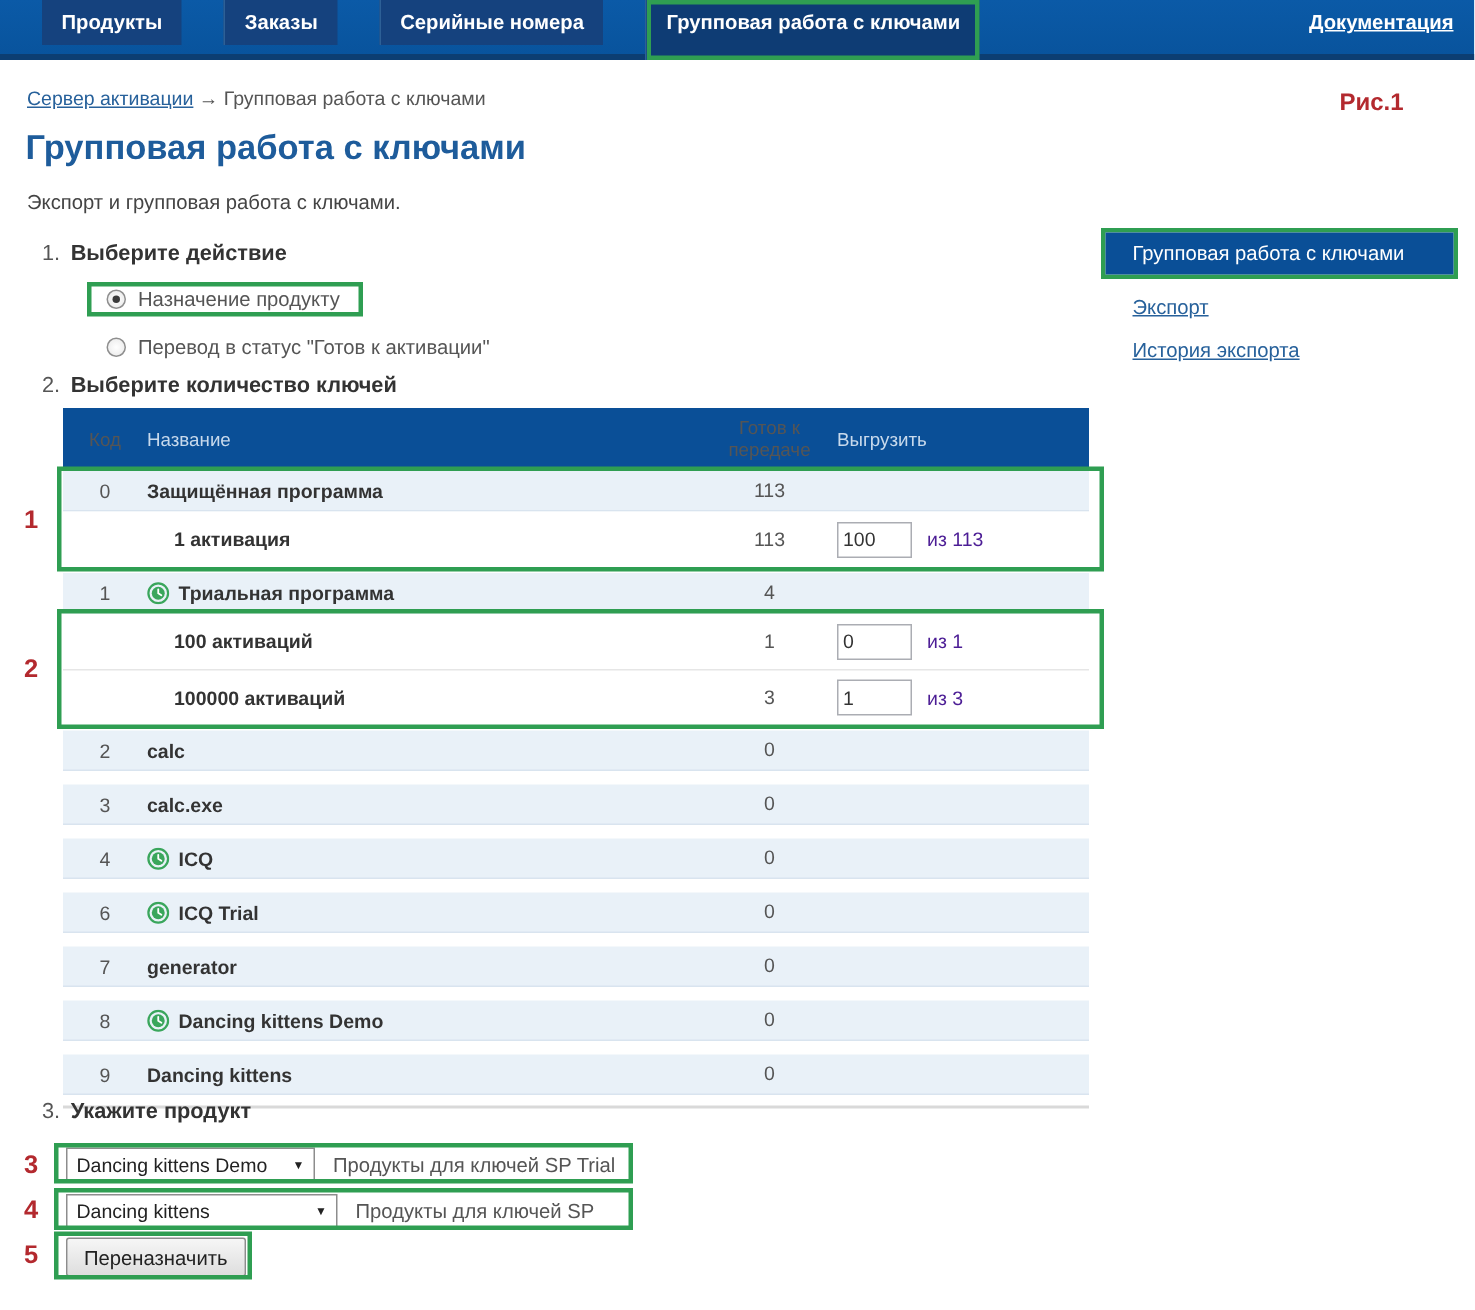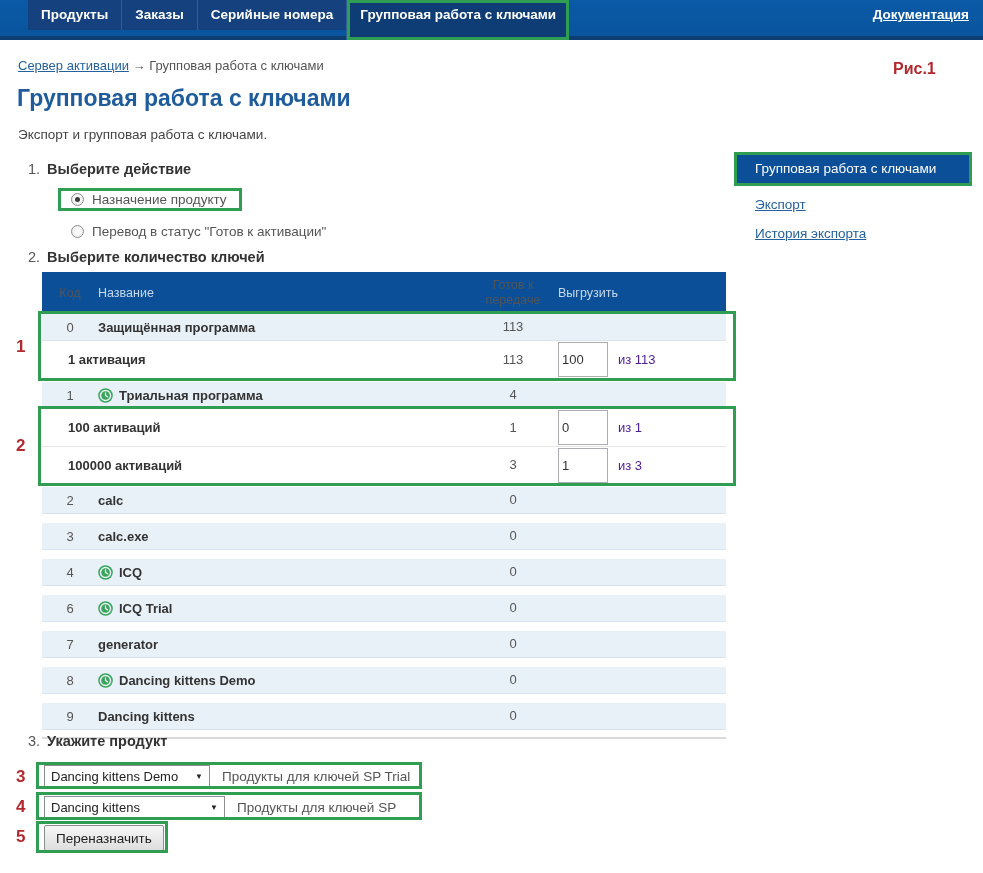--- a/index.html
+++ b/index.html
@@ -4,21 +4,21 @@
 <style>
   * { box-sizing: border-box; margin: 0; padding: 0; }
   body { font-family: "Liberation Sans", "DejaVu Sans", sans-serif; background: #fff; }
   .page { position: relative; width: 983px; height: 873px; background: #fff; overflow: hidden; }
 
   
   .nav { position: absolute; left: 0; top: 0; width: 983px; height: 40px;
          background: linear-gradient(#0b5aa7, #08539c); }
   .nav::after { content: ""; position: absolute; left: 0; right: 0; bottom: 0; height: 4px;
          background: #0c3e72; }
-  .tabs { position: absolute; left: 28px; top: 0; display: flex; height: 40px; z-index: 2; }
+  .tabs { position: absolute; left: 28px; top: 0; display: flex; height: 40px; z-index: 2; gap: 28px; }
   .tab { height: 30px; line-height: 30px; padding: 0 13px; color: #fff; font-size: 13.5px;
          font-weight: bold; background: #15427e; position: relative; cursor: pointer; white-space: nowrap; }
   .tab + .tab { border-left: 1px solid #2d6096; }
   .tab.active { height: 40px; background: #0e3c74; box-shadow: inset 0 0 0 3px #2f9e52; }
   .doc-link { position: absolute; right: 14px; top: 0; line-height: 30px; color: #fff;
          font-size: 13.5px; font-weight: bold; text-decoration: underline; cursor: pointer; z-index: 2; }
 
   
   .breadcrumb { position: absolute; left: 18px; top: 58px; font-size: 13px; color: #555; }
   .breadcrumb a { color: #27619b; text-decoration: underline; cursor: pointer; }
@@ -49,25 +49,25 @@
   .row { display: flex; align-items: center; }
   .c-code { width: 56px; text-align: center; color: #555; flex: none; }
   .c-name { flex: 1; display: flex; align-items: center; }
   .c-ready { width: 90px; text-align: center; color: #555; flex: none; line-height: 1.2; }
   .c-upload { width: 168px; flex: none; display: flex; align-items: center; }
   .thead .c-name, .thead .c-upload { color: #c7d9ec; }
   .row-product { height: 27px; background: #e9f1f8; border-bottom: 1px solid #d9e4ef; }
   .row-product .pname { font-weight: bold; color: #333; }
   .trial-icon { width: 15px; height: 15px; margin-right: 6px; flex: none; display: inline-flex; }
   .row-sub { height: 37px; background: #fff; }
-  .row-sub .c-subname { flex: 1; padding-left: 26px; font-weight: bold; color: #333; }
+  .row-sub .c-subname { flex: 1; padding-left: 74px; font-weight: bold; color: #333; }
   .row-sub + .row-sub { border-top: 1px solid #e6e6e6; }
   .gap-sm { margin-top: 4px; }
   .gap-lg { margin-top: 9px; }
-  .qty-input { width: 50px; height: 35px; border: 1px solid #abadb3; font-size: 13px;
+  .qty-input { width: 50px; height: 24px; border: 1px solid #abadb3; font-size: 13px;
                font-family: "Liberation Sans", sans-serif; padding: 1px 3px; color: #333; }
   .of-label { margin-left: 10px; color: #4c1d95; }
   .table-bottom { margin-top: 7px; border-top: 2px solid #d9d9d9; height: 0; }
 
   
   .select-row { position: absolute; display: flex; align-items: center; font-size: 13.5px; color: #555; }
   #select-row-1 { left: 44px; top: 765px; }
   #select-row-2 { left: 44px; top: 796px; }
   .selectbox { height: 23px; border: 1px solid #8d8d8d; background: #fff; color: #222;
                font-size: 13px; line-height: 21px; padding: 0 20px 0 6px; position: relative; cursor: pointer; }

